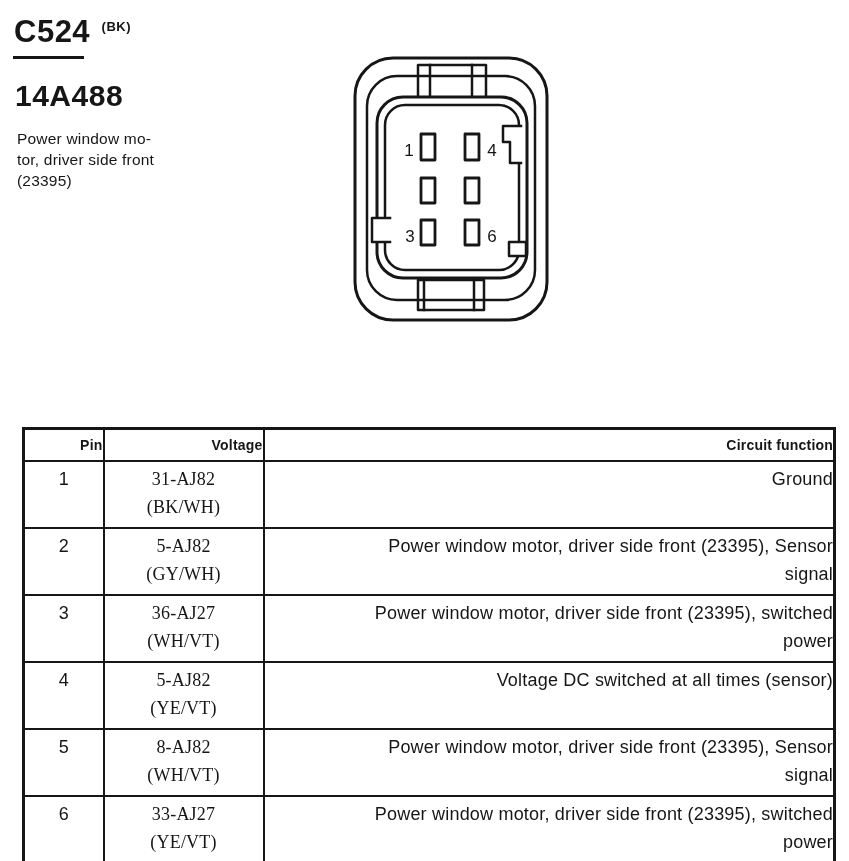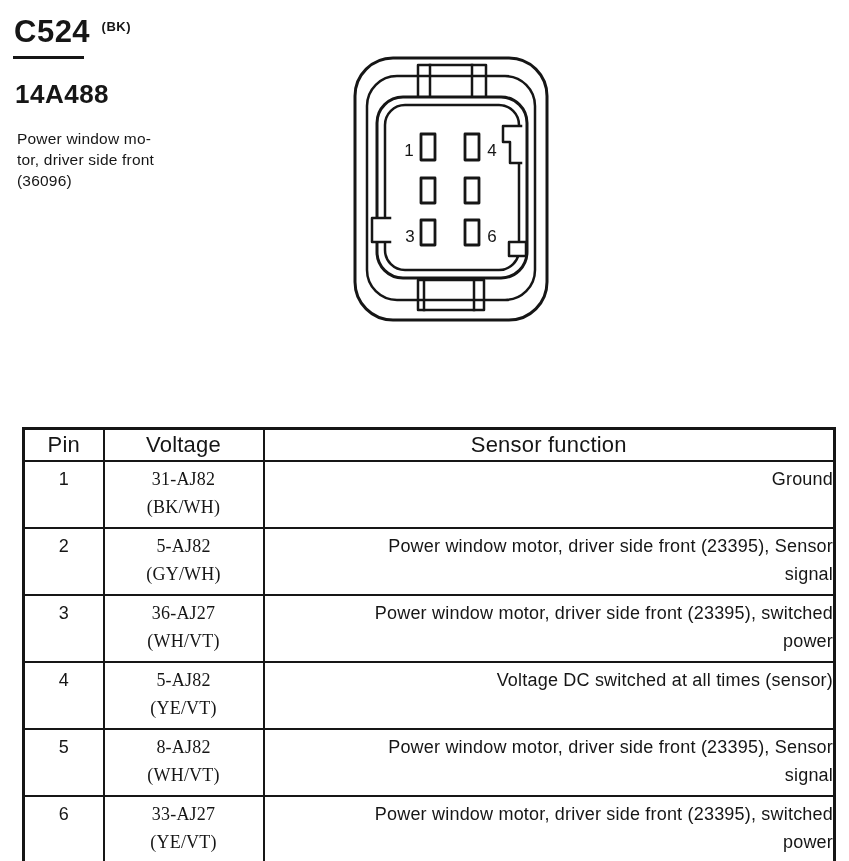--- a/index.html
+++ b/index.html
@@ -5,36 +5,36 @@
   html,body{margin:0;padding:0;background:#fff;}
   .page{
     position:relative;width:849px;height:861px;background:#ffffff;
     font-family:"Liberation Sans",sans-serif;color:#161616;overflow:hidden;
   }
   
   .cid-row{position:absolute;left:14px;top:14px;white-space:nowrap;}
   .cid{font-size:31px;font-weight:700;letter-spacing:.5px;}
   .cid-code{font-size:13px;font-weight:700;vertical-align:top;position:relative;top:5px;margin-left:7px;letter-spacing:.5px;}
   .rule{position:absolute;left:13px;top:56px;width:71px;height:3px;background:#161616;}
-  .part-number{position:absolute;left:15px;top:79px;font-size:26px;font-weight:700;letter-spacing:.5px;}
+  .part-number{position:absolute;left:15px;top:79px;font-size:30px;font-weight:700;letter-spacing:.5px;}
   .description{
     position:absolute;left:17px;top:128px;font-size:15.5px;line-height:21px;
     white-space:pre-line;letter-spacing:.2px;
   }
   
   .connector-svg{position:absolute;left:350px;top:52px;}
   
   table.pinout{
     position:absolute;left:22px;top:427px;width:811px;
     border-collapse:collapse;table-layout:fixed;
     border:3px solid #161616;
   }
   table.pinout th,table.pinout td{border:2px solid #161616;}
   table.pinout th{
-    height:30px;font-size:22px;font-weight:400;text-align:center;
+    height:30px;font-size:14px;font-weight:700;text-align:right;
     vertical-align:middle;padding:0;letter-spacing:.2px;
   }
   table.pinout td{
     height:62px;vertical-align:top;font-size:18px;line-height:28px;
     padding:3px 0 0 0;letter-spacing:.2px;
   }
   td.cell-pin{text-align:center;}
   td.cell-circuit{text-align:center;white-space:pre-line;font-family:Liberation Serif, serif;}
   td.cell-func{text-align:right;padding-left:13px;padding-right:8px;white-space:pre-line;}
 </style>
@@ -44,21 +44,21 @@
 <div class="page">
 
   <div class="cid-row">
     <span class="cid">C524</span>
     <span class="cid-code">(BK)</span>
   </div>
   <div class="rule"></div>
   <div class="part-number">14A488</div>
   <div class="description">Power window mo-
 tor, driver side front
-(36096)</div>
+(23395)</div>
 
   <svg class="connector-svg" width="202" height="274" viewBox="0 0 202 274" aria-hidden="true">
     <g fill="#ffffff" stroke="#161616" stroke-linejoin="round" stroke-linecap="square">
       <rect x="5" y="6" width="192" height="262" rx="38" stroke-width="3"></rect>
       <rect x="17" y="24" width="168" height="224" rx="30" stroke-width="2.5" fill="none"></rect>
 
       <rect x="68" y="13" width="68" height="33" fill="none" stroke-width="2.5"></rect>
       <line x1="80" y1="13" x2="80" y2="46" stroke-width="2.5"></line>
       <line x1="122" y1="13" x2="122" y2="46" stroke-width="2.5"></line>
 
@@ -91,21 +91,21 @@
   <table class="pinout">
     <colgroup>
       <col style="width:80px">
         <col style="width:160px">
         <col style="width:571px">
     </colgroup>
     <thead>
       <tr>
         <th>Pin</th>
         <th>Voltage</th>
-        <th>Sensor function</th>
+        <th>Circuit function</th>
       </tr>
     </thead>
     <tbody>
       <tr>
         <td class="cell-pin">1</td>
         <td class="cell-circuit">31-AJ82
 (BK/WH)</td>
         <td class="cell-func">Ground</td>
       </tr>
       <tr>

